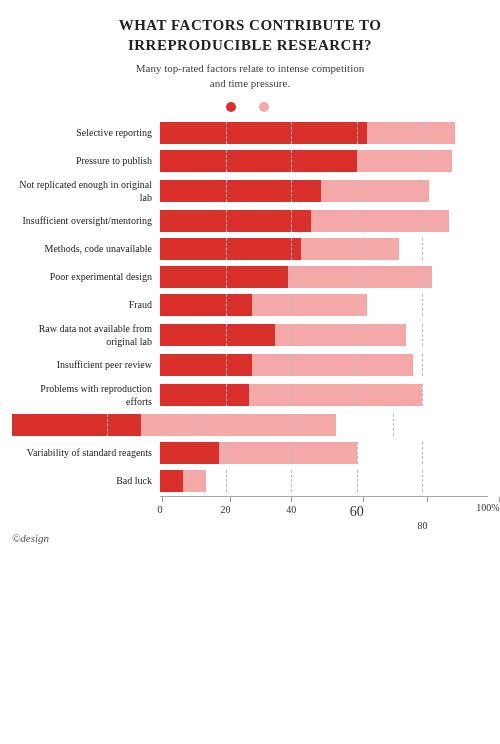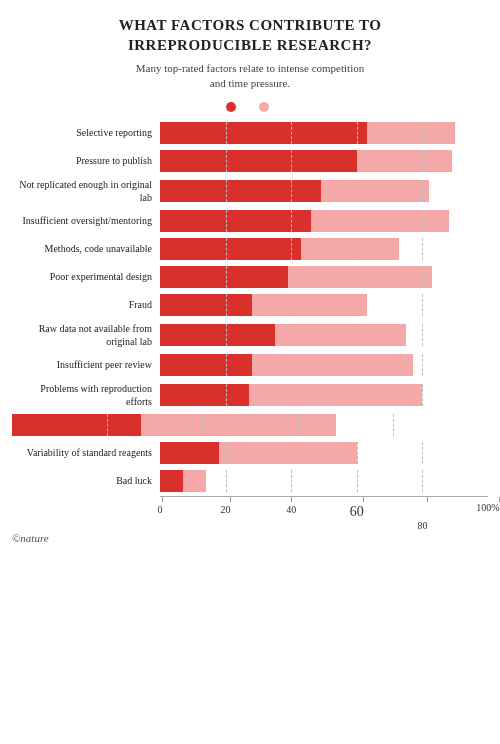--- a/index.html
+++ b/index.html
@@ -295,14 +295,14 @@
         <div style="font-size: 10px; color: rgb(51, 51, 51); margin-top: 18px; transform: translateX(-50%); white-space: nowrap;">80</div>
       </div>
       <div style="position: absolute; left: 100%; top: 0px; display: flex; flex-direction: column; align-items: center;">
         <div style="width: 1px; height: 5px; background: rgb(153, 153, 153);"></div>
         <div style="font-size: 10px; color: rgb(51, 51, 51); margin-top: 0; transform: translateX(-50%); white-space: nowrap;">100%</div>
       </div>
     </div>
 </div>
 
 <div class="footer">
-  <span class="nature-logo">©nature</span>
+  <span class="nature-logo">©design</span>
 </div>
 
 </body></html>

